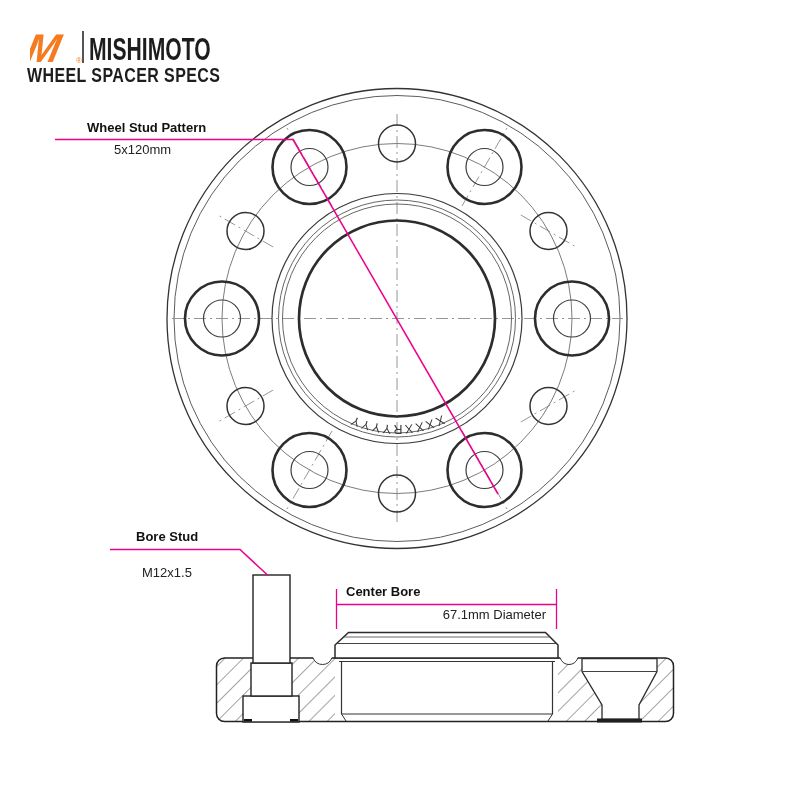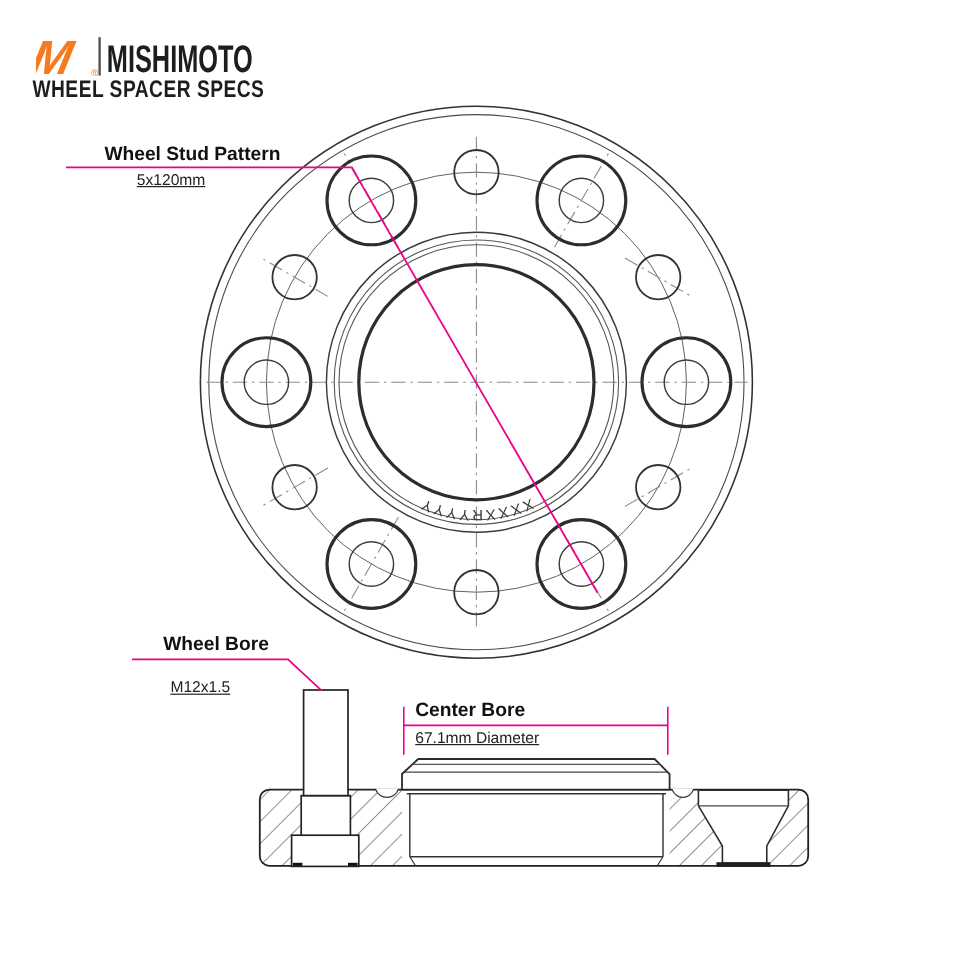--- a/index.html
+++ b/index.html
@@ -7,28 +7,28 @@
        font-family:"Liberation Sans", sans-serif;color:#1d1d1d;}
   .abs{position:absolute;}
   
   .logo-m{left:30px;top:24px;width:60px;height:44px;}
   .divider{left:82px;top:31px;width:2px;height:32px;background:#555;}
   .brand{left:89px;top:31px;font-size:32px;font-weight:bold;color:#1d1d1d;
          transform:scaleX(0.66);transform-origin:left top;white-space:nowrap;letter-spacing:0px;}
   .subtitle{left:27px;top:64px;font-size:20px;font-weight:bold;color:#1d1d1d;
             transform:scaleX(0.8);transform-origin:left top;white-space:nowrap;letter-spacing:0.5px;}
   
-  .lbl{font-size:16px;font-weight:bold;color:#111;white-space:nowrap;}
-  .val{font-size:13px;font-weight:normal;color:#222;white-space:nowrap;text-decoration:underline;}
+  .lbl{font-size:13px;font-weight:bold;color:#111;white-space:nowrap;}
+  .val{font-size:13px;font-weight:normal;color:#222;white-space:nowrap;}
   .pattern-title{left:87px;top:120px;}
   .pattern-value{left:114px;top:142px;}
   .stud-title{left:136px;top:529px;}
   .stud-value{left:142px;top:551px;margin-top:14px;}
   .bore-title{left:346px;top:584px;width:200px;text-align:left;}
-  .bore-value{left:346px;top:607px;width:200px;text-align:left;}
+  .bore-value{left:346px;top:607px;width:200px;text-align:right;}
   svg{display:block;}
 </style>
 </head>
 <body>
 
 <svg class="abs" style="left:0;top:0;" width="800" height="800" viewBox="0 0 800 800">
   <defs>
     <pattern id="hatch" width="13" height="13" patternUnits="userSpaceOnUse" patternTransform="rotate(45)">
       <line x1="0" y1="0" x2="0" y2="13" stroke="#4a4a4a" stroke-width="1"></line>
     </pattern>
@@ -169,17 +169,17 @@
   <text x="2" y="38" font-family="Liberation Sans, sans-serif" font-size="40" font-weight="bold" font-style="italic" fill="#F47B20" transform="skewX(-12)">M</text>
   <text x="46" y="39" font-size="8" fill="#F47B20">®</text>
 </svg>
 <div class="abs divider"></div>
 <div class="abs brand">MISHIMOTO</div>
 <div class="abs subtitle">WHEEL SPACER SPECS</div>
 
 <div class="abs lbl pattern-title">Wheel Stud Pattern</div>
 <div class="abs val pattern-value">5x120mm</div>
 
-<div class="abs lbl stud-title">Wheel Bore</div>
+<div class="abs lbl stud-title">Bore Stud</div>
 <div class="abs val stud-value">M12x1.5</div>
 
 <div class="abs lbl bore-title">Center Bore</div>
 <div class="abs val bore-value">67.1mm Diameter</div>
 
 </body></html>

